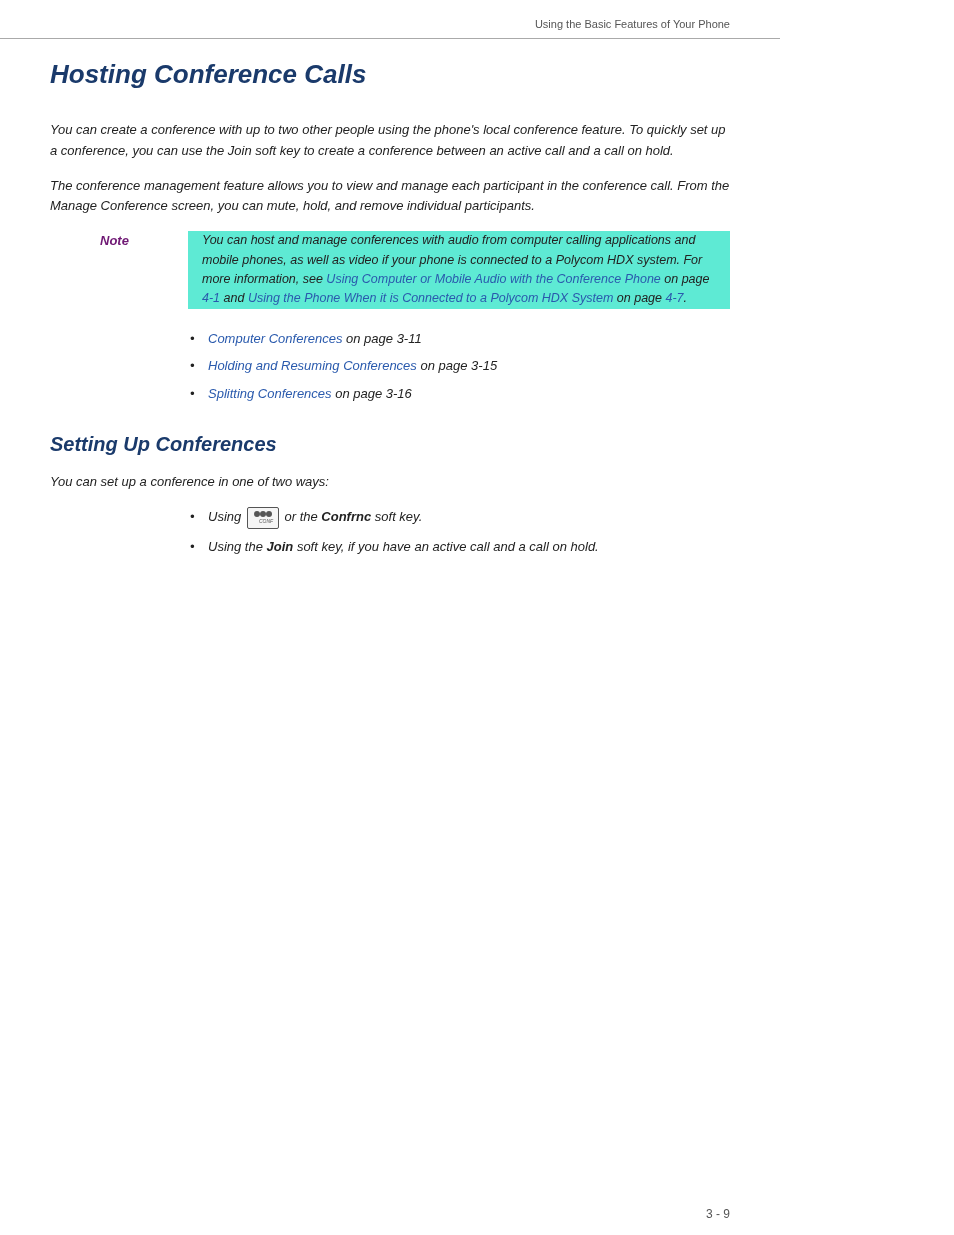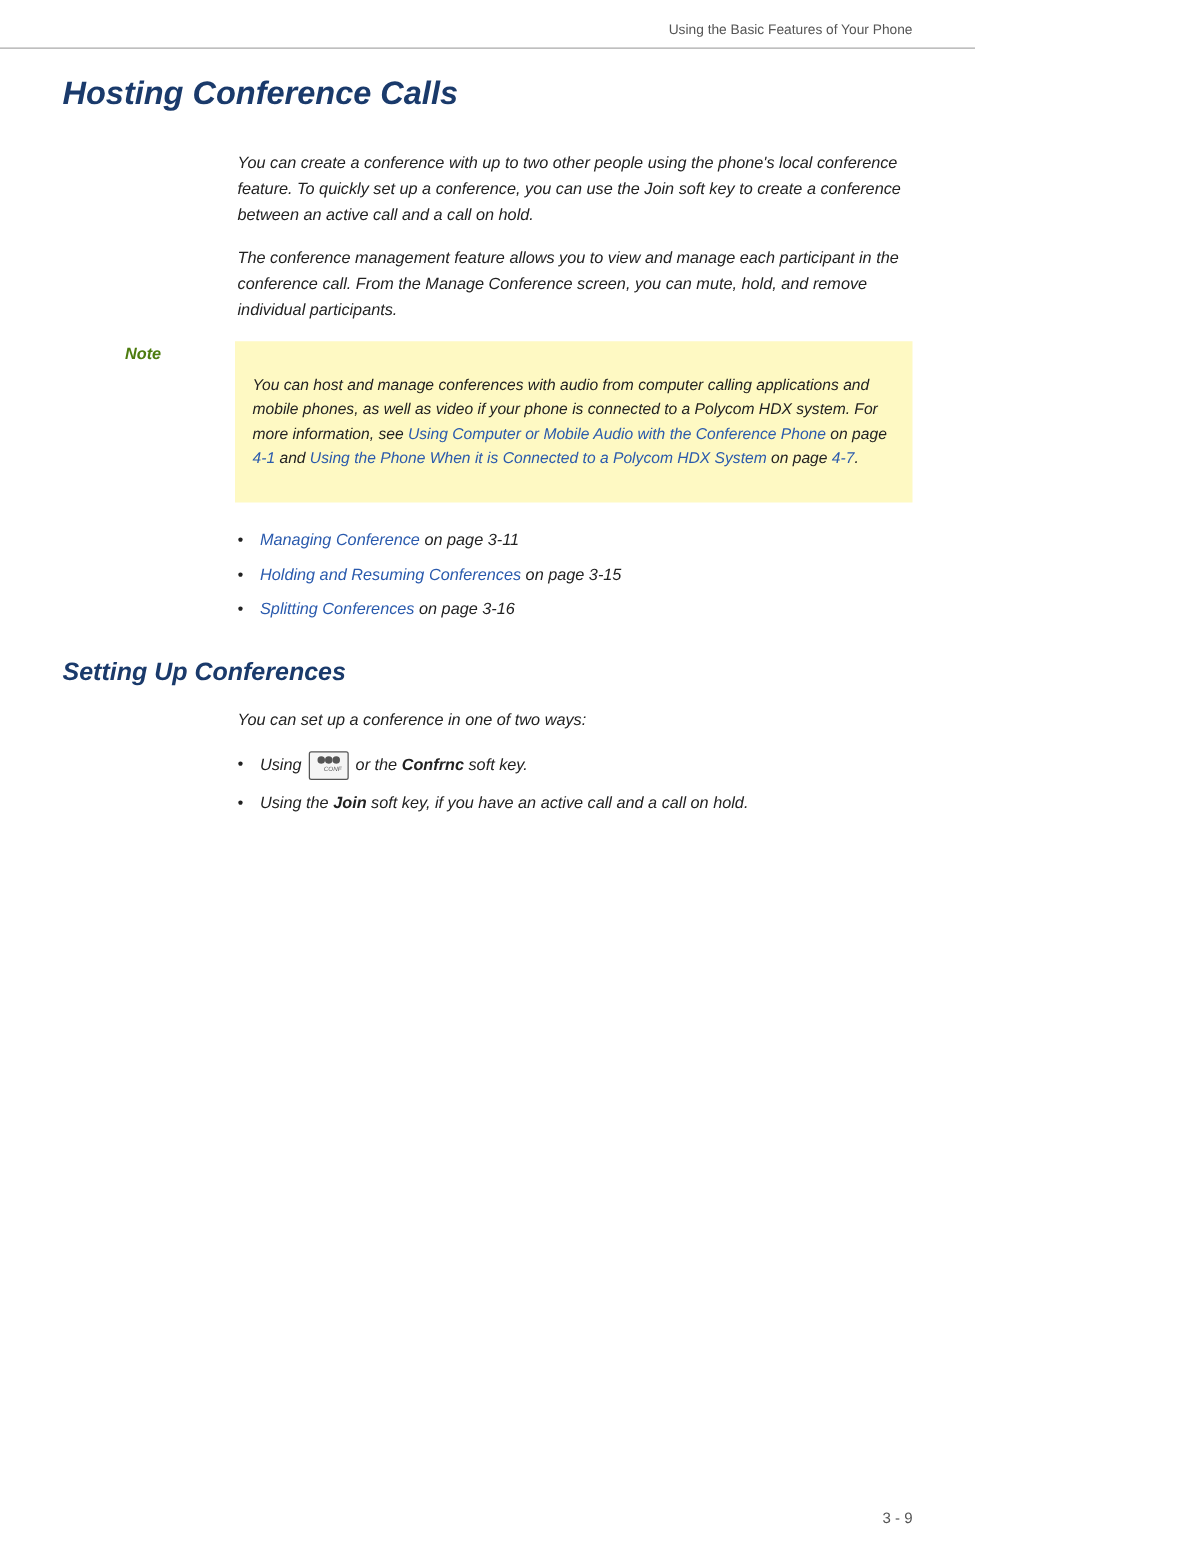--- a/index.html
+++ b/index.html
@@ -44,48 +44,47 @@
     .main-heading {
       font-size: 26px;
       font-weight: bold;
       color: #1a3a6b;
       margin-bottom: 24px;
       padding-bottom: 6px;
     }
 
     
     .indented {
-      margin-left: 140px;
     }
 
     .body-text {
       font-size: 13px;
       color: #222;
       line-height: 1.6;
       margin-bottom: 14px;
     }
 
     
     .note-container {
       display: flex;
       margin-bottom: 20px;
       margin-left: 50px;
     }
 
     .note-label {
       font-size: 13px;
       font-weight: bold;
-      color: #4d7c0f;
+      color: #701a75;
       min-width: 88px;
       padding-top: 2px;
     }
 
     .note-box {
-      background: #fef9c3;
-      padding: 26px 14px;
+      background: #5eead4;
+      padding: 0 14px;
       font-size: 12.5px;
       color: #222;
       line-height: 1.55;
       flex: 1;
     }
 
     .note-box a, .link {
       color: #2a5aad;
       text-decoration: none;
     }
@@ -164,21 +163,21 @@
     <div class="note-container">
       <div class="note-label">Note</div>
       <div class="note-box">
         <span>You can host and manage conferences with audio from computer calling applications and mobile phones, as well as video if your phone is connected to a Polycom HDX system. For more information, see </span><a href="#" class="link">Using Computer or Mobile Audio with the Conference Phone</a><span> on page </span><a href="#" class="link">4-1</a><span> and </span><a href="#" class="link">Using the Phone When it is Connected to a Polycom HDX System</a><span> on page </span><a href="#" class="link">4-7</a><span>.</span>
       </div>
     </div>
 
 
     <ul class="bullet-list">
       <li>
-        <a href="#" class="link">Managing Conference</a>
+        <a href="#" class="link">Computer Conferences</a>
         <span> on page 3-11</span>
       </li>
       <li>
         <a href="#" class="link">Holding and Resuming Conferences</a>
         <span> on page 3-15</span>
       </li>
       <li>
         <a href="#" class="link">Splitting Conferences</a>
         <span> on page 3-16</span>
       </li>

